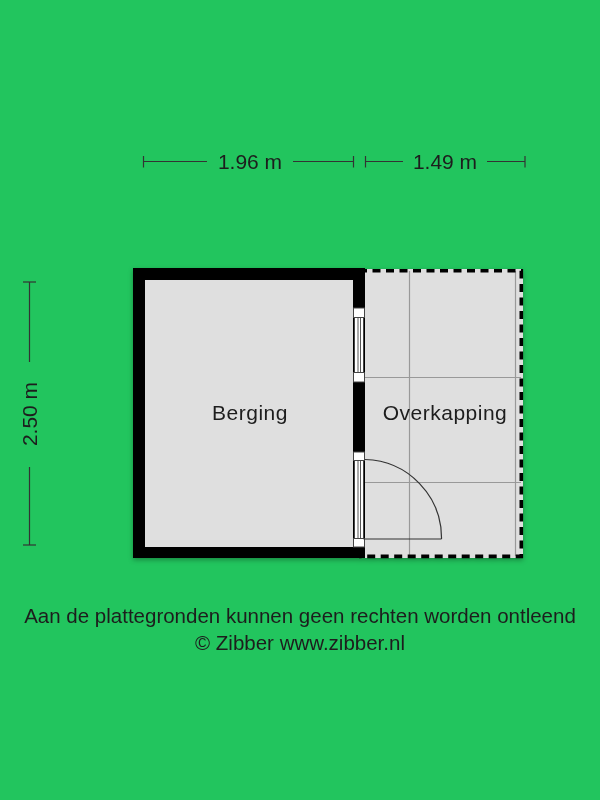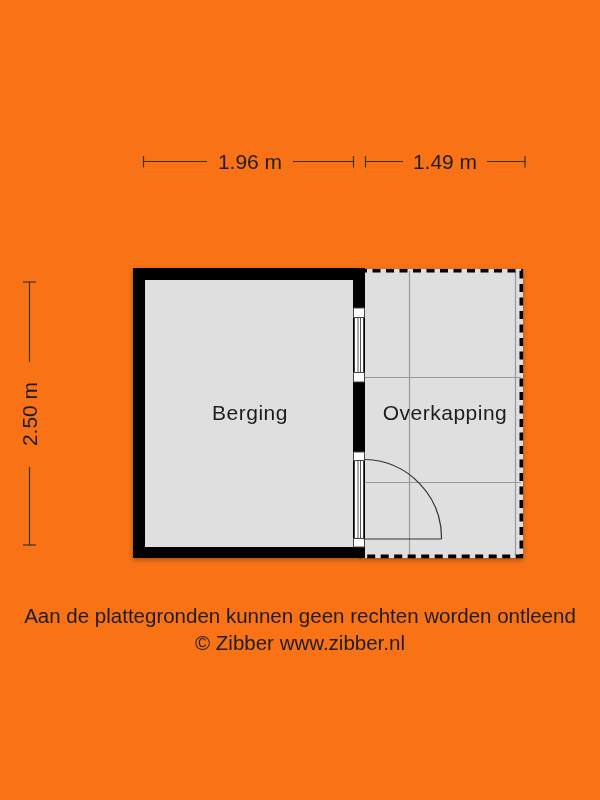--- a/index.html
+++ b/index.html
@@ -8,21 +8,21 @@
     width: 600px;
     height: 800px;
     background: #ffffff;
     overflow: hidden;
     font-family: "Liberation Sans", sans-serif;
   }
   .page {
     position: relative;
     width: 600px;
     height: 800px;
-    background: #f97316;
+    background: #22c55e;
   }
   svg { display: block; }
   svg text {
     font-family: "Liberation Sans", sans-serif;
     fill: #1d1d1d;
   }
   .room-label {
     font-size: 21px;
     letter-spacing: 0.5px;
   }

